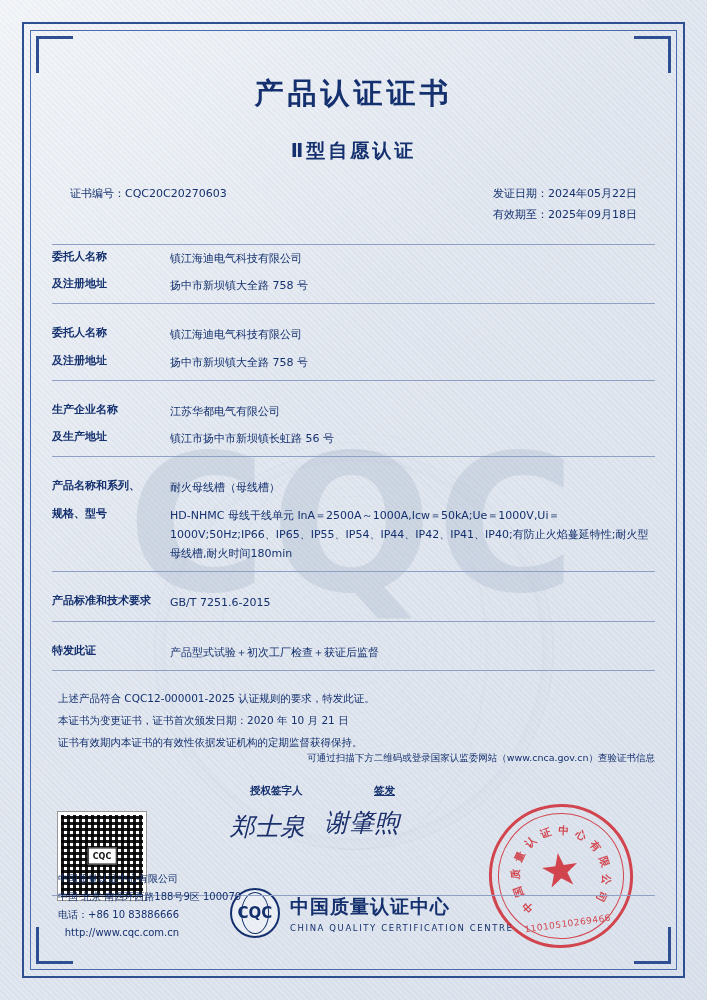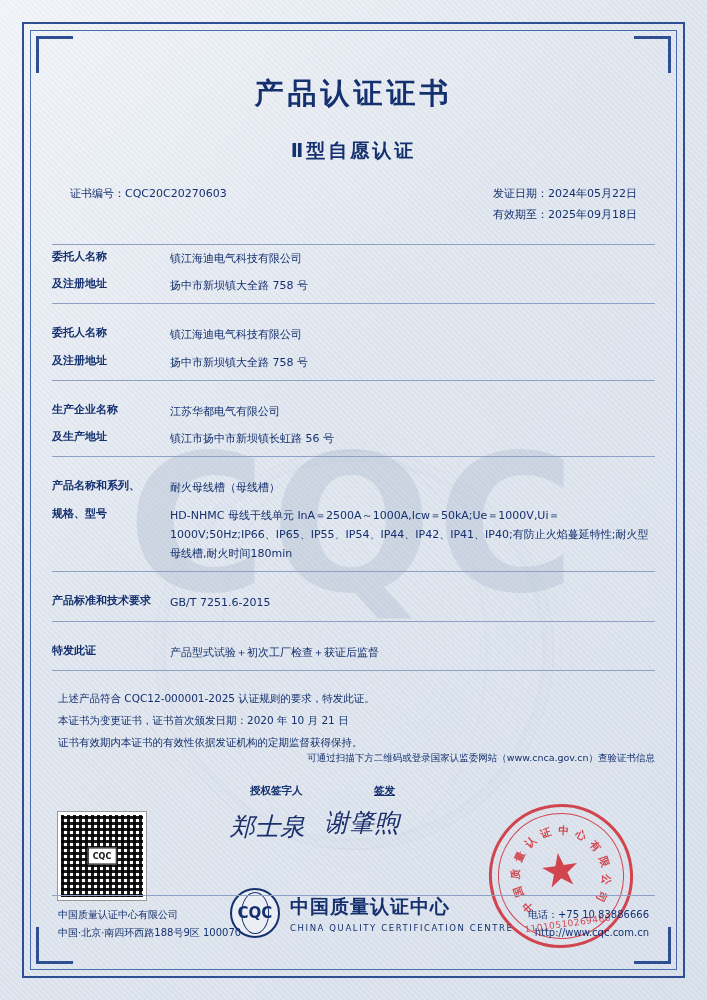--- a/index.html
+++ b/index.html
@@ -165,21 +165,21 @@
     transform-origin:0 0;
   }
   .seal .seal-code{
     position:absolute;left:0;right:0;bottom:16px;text-align:center;
     font-size:9px;color:#d0232c;letter-spacing:.5px;
   }
 
   .footer{
     position:absolute;left:0;right:0;bottom:6px;
     display:flex;justify-content:space-between;align-items:flex-start;
-    font-size:10px;color:#14306e;line-height:1.8;padding:0 6px;
+    font-size:10px;color:#14306e;line-height:1.8;padding:0 6px;flex-direction:column;
   }
   .footer .fr{text-align:right;}
   .footer-rule{
     position:absolute;left:0;right:0;bottom:52px;border-top:1px solid #8fa0c4;
   }
 </style>
 </head>
 <body>
 
 <div class="page">
@@ -345,19 +345,19 @@
       <div class="seal-code">11010510269466</div>
     </div>
 
     <div class="footer-rule"></div>
     <div class="footer">
       <div class="fl">
         <div>中国质量认证中心有限公司</div>
         <div>中国·北京·南四环西路188号9区  100070</div>
       </div>
       <div class="fr">
-        <div>电话：+75 10 83886666</div>
+        <div>电话：+86 10 83886666</div>
         <div>http://www.cqc.com.cn</div>
       </div>
     </div>
 
   </div>
 </div>
 
 </body></html>

